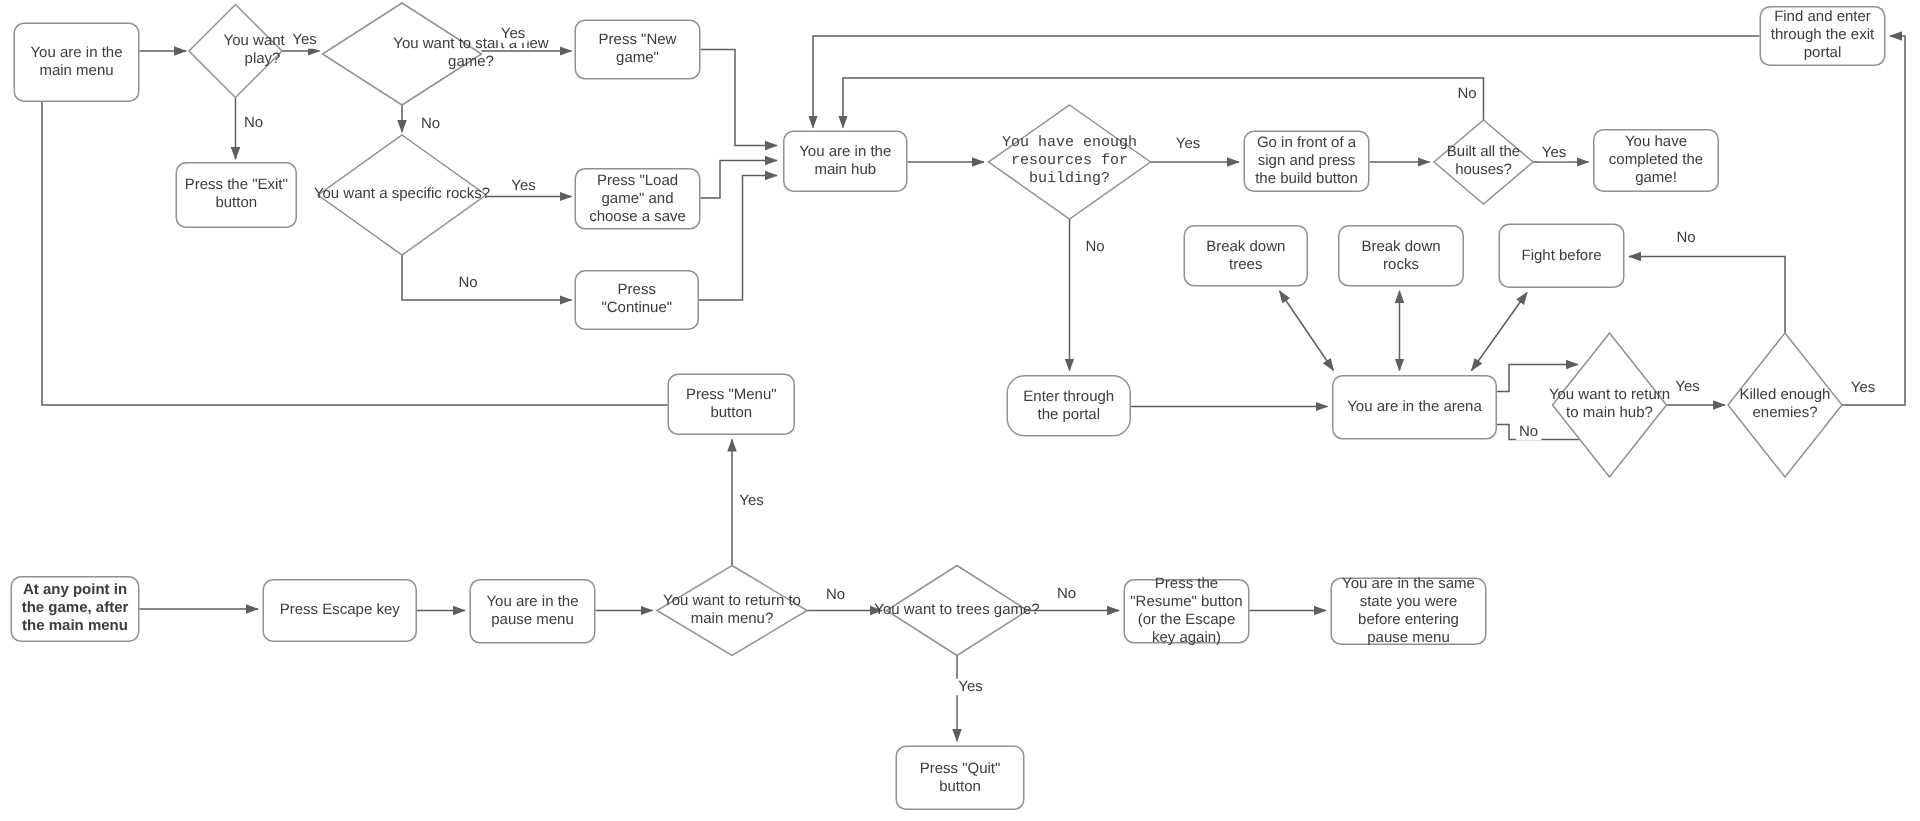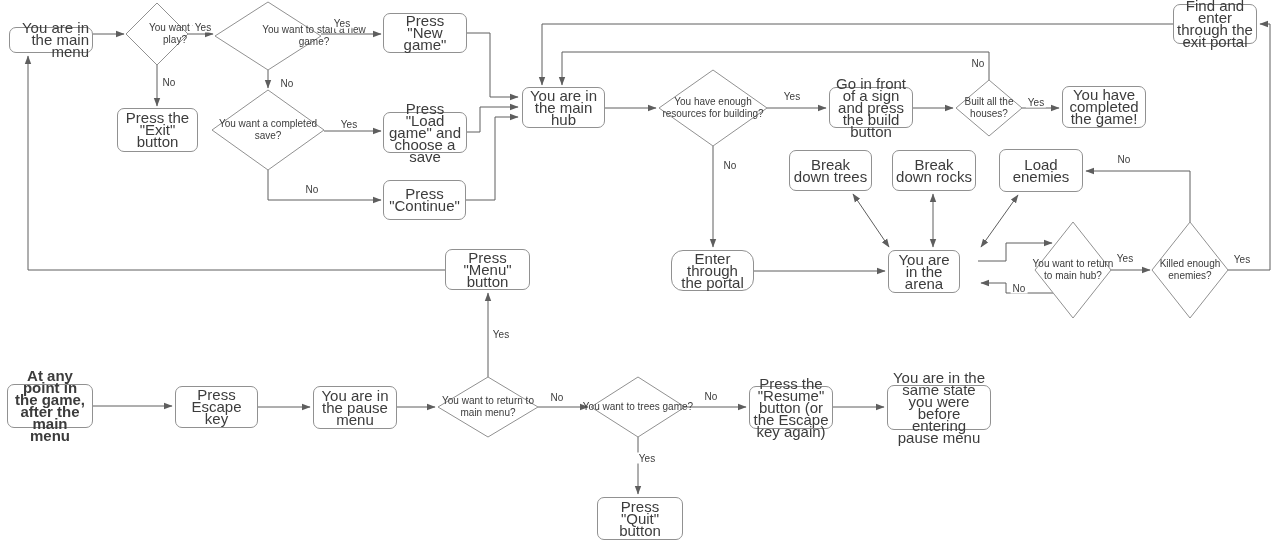--- a/index.html
+++ b/index.html
@@ -9,21 +9,21 @@
     font-family:"Liberation Sans","DejaVu Sans",sans-serif;
   }
   #stage svg{position:absolute;left:0;top:0;}
   .node-box{
     position:absolute;box-sizing:border-box;
     background:var(--node-fill,#fff);
     border:1px solid var(--node-border,#919191);
     border-radius:7px;
     display:flex;align-items:center;justify-content:center;
     text-align:center;
-    font-size:15px;line-height:12px;color:var(--text,#3c3c3c);
+    font-size:10px;line-height:12px;color:var(--text,#3c3c3c);
     padding:1px 3px;
   }
   .diamond-label{
     position:absolute;transform:translate(-50%,-50%);
     text-align:center;font-size:10px;line-height:12px;color:var(--text,#3c3c3c);
   }
   .edge-label{
     position:absolute;transform:translate(-50%,-50%);
     background:#ffffff;padding:0 2px;
     font-size:10px;line-height:11px;color:var(--text,#3c3c3c);
@@ -78,45 +78,45 @@
       <polygon points="157,3 188,34 157,65 126,34" fill="#ffffff" stroke="#919191" stroke-width="1"></polygon>
       <polygon points="268,2 321,36 268,70 215,36" fill="#ffffff" stroke="#919191" stroke-width="1"></polygon>
       <polygon points="268,90 324,130 268,170 212,130" fill="#ffffff" stroke="#919191" stroke-width="1"></polygon>
       <polygon points="713,70 767,108 713,146 659,108" fill="#ffffff" stroke="#919191" stroke-width="1"></polygon>
       <polygon points="989,80 1022,108 989,136 956,108" fill="#ffffff" stroke="#919191" stroke-width="1"></polygon>
       <polygon points="1073,222 1111,270 1073,318 1035,270" fill="#ffffff" stroke="#919191" stroke-width="1"></polygon>
       <polygon points="1190,222 1228,270 1190,318 1152,270" fill="#ffffff" stroke="#919191" stroke-width="1"></polygon>
       <polygon points="488,377 538,407 488,437 438,407" fill="#ffffff" stroke="#919191" stroke-width="1"></polygon>
       <polygon points="638,377 685,407 638,437 591,407" fill="#ffffff" stroke="#919191" stroke-width="1"></polygon>
     </svg>
-    <div class="node-box" style="left: 9px; top: 27px; width: 84px; height: 26px; text-align: right;">You are in the main menu</div>
+    <div class="node-box" style="left: 9px; top: 15px; width: 84px; height: 53px;">You are in the main menu</div>
     <div class="node-box" style="left: 117px; top: 108px; width: 81px; height: 44px;">Press the "Exit" button</div>
     <div class="node-box" style="left: 383px; top: 13px; width: 84px; height: 40px;">Press "New game"</div>
     <div class="node-box" style="left: 383px; top: 112px; width: 84px; height: 41px;">Press "Load game" and choose a save</div>
     <div class="node-box" style="left: 383px; top: 180px; width: 83px; height: 40px;">Press "Continue"</div>
     <div class="node-box" style="left: 522px; top: 87px; width: 83px; height: 41px;">You are in the main hub</div>
     <div class="node-box" style="left: 1062px; top: 86px; width: 84px; height: 42px;">You have completed the game!</div>
     <div class="node-box" style="left: 829px; top: 87px; width: 84px; height: 41px;">Go in front of a sign and press the build button</div>
     <div class="node-box" style="left: 1173px; top: 4px; width: 84px; height: 40px;">Find and enter through the exit portal</div>
     <div class="node-box" style="left: 789px; top: 150px; width: 83px; height: 41px;">Break down trees</div>
     <div class="node-box" style="left: 892px; top: 150px; width: 84px; height: 41px;">Break down rocks</div>
-    <div class="node-box" style="left: 999px; top: 149px; width: 84px; height: 43px;">Load enemies</div>
+    <div class="node-box" style="left: 999px; top: 149px; width: 84px; height: 43px;">Fight before</div>
     <div class="node-box" style="left: 671px; top: 250px; width: 83px; height: 41px; border-radius: 12px;">Enter through the portal</div>
-    <div class="node-box" style="left: 888px; top: 250px; width: 72px; height: 43px;">You are in the arena</div>
+    <div class="node-box" style="left: 888px; top: 250px; width: 110px; height: 43px;">You are in the arena</div>
     <div class="node-box" style="left: 445px; top: 249px; width: 85px; height: 41px;">Press "Menu" button</div>
     <div class="node-box" style="left: 7px; top: 384px; width: 86px; height: 44px; font-weight: bold;">At any point in the game, after the main menu</div>
-    <div class="node-box" style="left: 175px; top: 386px; width: 83px; height: 42px;">Press Escape key</div>
+    <div class="node-box" style="left: 175px; top: 386px; width: 103px; height: 42px;">Press Escape key</div>
     <div class="node-box" style="left: 313px; top: 386px; width: 84px; height: 43px;">You are in the pause menu</div>
     <div class="node-box" style="left: 749px; top: 386px; width: 84px; height: 43px;">Press the "Resume" button (or the Escape key again)</div>
     <div class="node-box" style="left: 887px; top: 385px; width: 104px; height: 45px;">You are in the same state you were before entering pause menu</div>
     <div class="node-box" style="left: 597px; top: 497px; width: 86px; height: 43px;">Press "Quit" button</div>
     <div class="diamond-label" style="left: 175px; top: 34px; width: 74px;">You want to play?</div>
     <div class="diamond-label" style="left: 268px; top: 36px; width: 114px; margin-left: 46px;">You want to start a new game?</div>
-    <div class="diamond-label" style="left: 268px; top: 130px; width: 126px;">You want a completed save?</div>
-    <div class="diamond-label" style="left: 713px; top: 108px; width: 114px;">You have enough resources for building?</div>
+    <div class="diamond-label" style="left: 268px; top: 130px; width: 126px;">You want a specific rocks?</div>
+    <div class="diamond-label" style="left: 713px; top: 108px; width: 114px; font-family: Liberation Mono, monospace;">You have enough resources for building?</div>
     <div class="diamond-label" style="left: 989px; top: 108px; width: 76px;">Built all the houses?</div>
     <div class="diamond-label" style="left: 1073px; top: 270px; width: 90px;">You want to return to main hub?</div>
     <div class="diamond-label" style="left: 1190px; top: 270px; width: 82px;">Killed enough enemies?</div>
     <div class="diamond-label" style="left: 488px; top: 407px; width: 110px;">You want to return to main menu?</div>
     <div class="diamond-label" style="left: 638px; top: 407px; width: 112px;">You want to trees game?</div>
     <div class="edge-label" style="left: 203px; top: 27px;">Yes</div>
     <div class="edge-label" style="left: 169px; top: 82px;">No</div>
     <div class="edge-label" style="left: 342px; top: 23px;">Yes</div>
     <div class="edge-label" style="left: 287px; top: 83px;">No</div>
     <div class="edge-label" style="left: 349px; top: 124px;">Yes</div>

